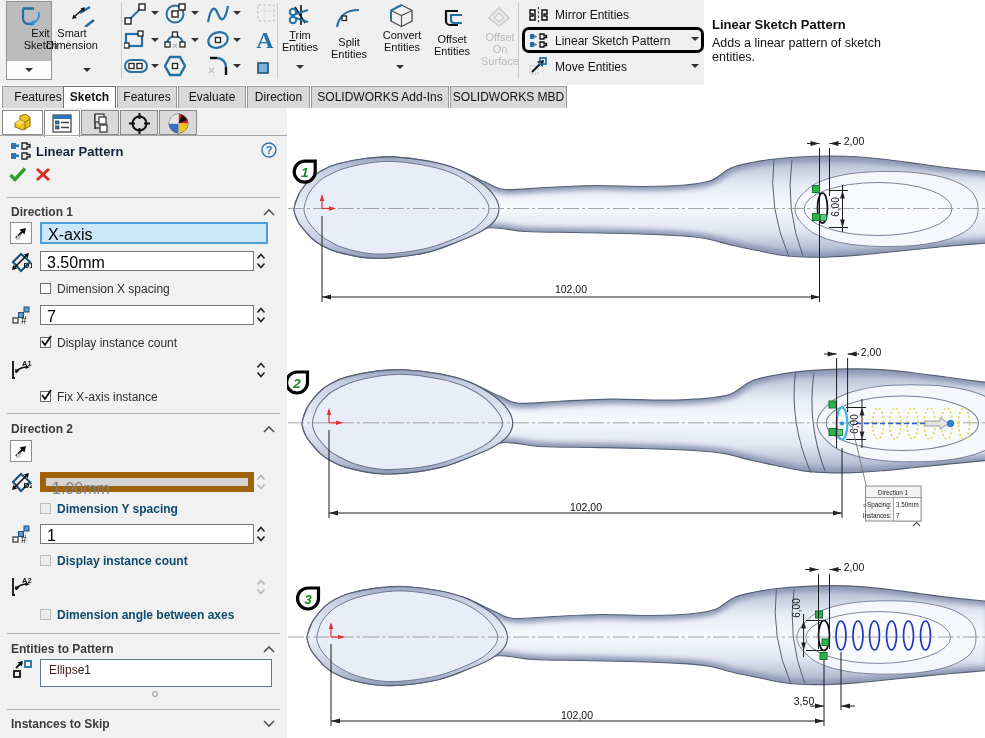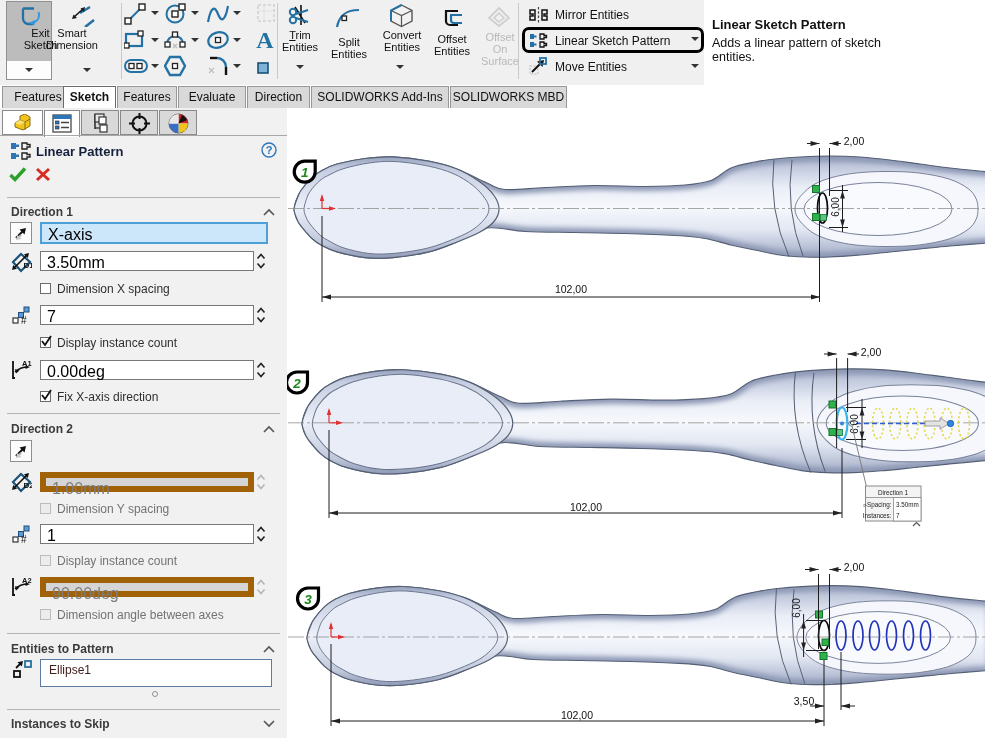--- a/index.html
+++ b/index.html
@@ -15,21 +15,21 @@
 .ptab.white{background:#fff;}
 .sep{position:absolute;left:7px;width:273px;height:1px;background:#b4b4b4;}
 .hdr{position:absolute;left:11px;font-size:12px;font-weight:bold;color:#3b3b3b;}
 .caret{position:absolute;left:262px;width:14px;height:9px;}
 .inp{position:absolute;left:40px;height:20px;background:#fff;border:1px solid #787878;
 font-size:16px;color:#000;padding:2px 0 0 6px;}
 .inp.dis{background:#d5d5d5;border:6px solid #a16207;color:#7d7d7d;}
 .cb{position:absolute;left:40px;width:11px;height:11px;background:#fff;border:1px solid #6b6b6b;}
 .cb.dis{background:#ececec;border:1px solid #bcbcbc;}
 .cblab{position:absolute;left:57px;font-size:12px;color:#2f2f2f;}
-.cblab.dis{color:#737373;}
+.cblab.dis{color:#0c4a6e;font-weight:bold;}
 .icn{position:absolute;}
 .btext{position:absolute;font-size:11px;color:#111;text-align:center;line-height:12px;}
 .btext.dis{color:#b9b9b9;}
 .darr{position:absolute;width:0;height:0;border-left:4px solid transparent;border-right:4px solid transparent;border-top:4px solid #333;}
 </style></head>
 <body>
 <div class="abs" id="toolbar">
     <div class="abs" id="tbgray"></div>
 
 <div class="abs" style="left:6px;top:1px;width:46px;height:79px;border:1px solid #909090;background:#fdfdfd"></div>
@@ -289,29 +289,28 @@
       <path d="M2 6 L5 10 L11 1" fill="none" stroke="#111" stroke-width="1.8"></path>
     </svg>
 <div class="cblab" style="top:228px">Display instance count</div>
 <svg class="icn" style="left:11px;top:251px" width="21" height="21" viewBox="0 0 21 21">
 <path d="M2 2 v17 h2" stroke="#111" stroke-width="1.8" fill="none"></path>
 <path d="M4 13 C8 9 12 8 17 8" fill="none" stroke="#111" stroke-width="1.5"></path>
 <path d="M4 10 l1 4.5 3.5 -3 z" fill="#111"></path>
       <path d="M19 8 l-4.5 -1.5 0 3.5 z" fill="#111"></path>
 <text x="11" y="6.5" font-size="7.5" font-weight="bold" fill="#111">A1</text>
 </svg>
-<div class="inp" style="top:252px;width:214px">0.00deg</div>
 <svg class="icn" style="left:255px;top:252px" width="12" height="20" viewBox="0 0 12 20">
       <path d="M2.5 7.5 L6 3.5 L9.5 7.5 M2.5 12.5 L6 16.5 L9.5 12.5" fill="none" stroke="#222" stroke-width="1.6"></path>
     </svg>
 <div class="cb" style="top:283px"></div>
 <svg class="icn" style="left:40px;top:281px" width="13" height="13" viewBox="0 0 13 13">
       <path d="M2 6 L5 10 L11 1" fill="none" stroke="#111" stroke-width="1.8"></path>
     </svg>
-<div class="cblab" style="top:282px">Fix X-axis direction</div>
+<div class="cblab" style="top:282px">Fix X-axis instance</div>
 <div class="sep" style="top:305px"></div>
 
 <div class="hdr" style="top:314px">Direction 2</div>
 <svg class="caret" style="top:317px" viewBox="0 0 14 9">
       <path d="M2 7 L7 2 L12 7" fill="none" stroke="#555" stroke-width="1.6"></path>
     </svg>
 <div class="abs" style="left:10px;top:332px;width:22px;height:22px;background:#fcfcfc;border:1px solid #8f8f8f"></div>
 <svg class="icn" style="left:13px;top:335px" width="16" height="16" viewBox="0 0 16 16">
 <path d="M3 13 L11 5" stroke="#111" stroke-width="2"></path>
       <path d="M13 3 l-6.5 1.5 5 5 z" fill="#111"></path>
@@ -343,21 +342,20 @@
     </svg>
 <div class="cb dis" style="top:447px"></div>
 <div class="cblab dis" style="top:446px">Display instance count</div>
 <svg class="icn" style="left:11px;top:468px" width="21" height="21" viewBox="0 0 21 21">
 <path d="M2 2 v17 h2" stroke="#111" stroke-width="1.8" fill="none"></path>
 <path d="M4 13 C8 9 12 8 17 8" fill="none" stroke="#111" stroke-width="1.5"></path>
 <path d="M4 10 l1 4.5 3.5 -3 z" fill="#111"></path>
       <path d="M19 8 l-4.5 -1.5 0 3.5 z" fill="#111"></path>
 <text x="11" y="6.5" font-size="7.5" font-weight="bold" fill="#111">A2</text>
 </svg>
-<div class="inp dis" style="top:469px;width:214px">90.00deg</div>
 <svg class="icn" style="left:255px;top:469px" width="12" height="20" viewBox="0 0 12 20">
       <path d="M2.5 7.5 L6 3.5 L9.5 7.5 M2.5 12.5 L6 16.5 L9.5 12.5" fill="none" stroke="#b5b5b5" stroke-width="1.6"></path>
     </svg>
 <div class="cb dis" style="top:501px"></div>
 <div class="cblab dis" style="top:500px">Dimension angle between axes</div>
 <div class="sep" style="top:525px"></div>
 
 <div class="hdr" style="top:534px">Entities to Pattern</div>
 <svg class="caret" style="top:537px" viewBox="0 0 14 9">
       <path d="M2 7 L7 2 L12 7" fill="none" stroke="#555" stroke-width="1.6"></path>

